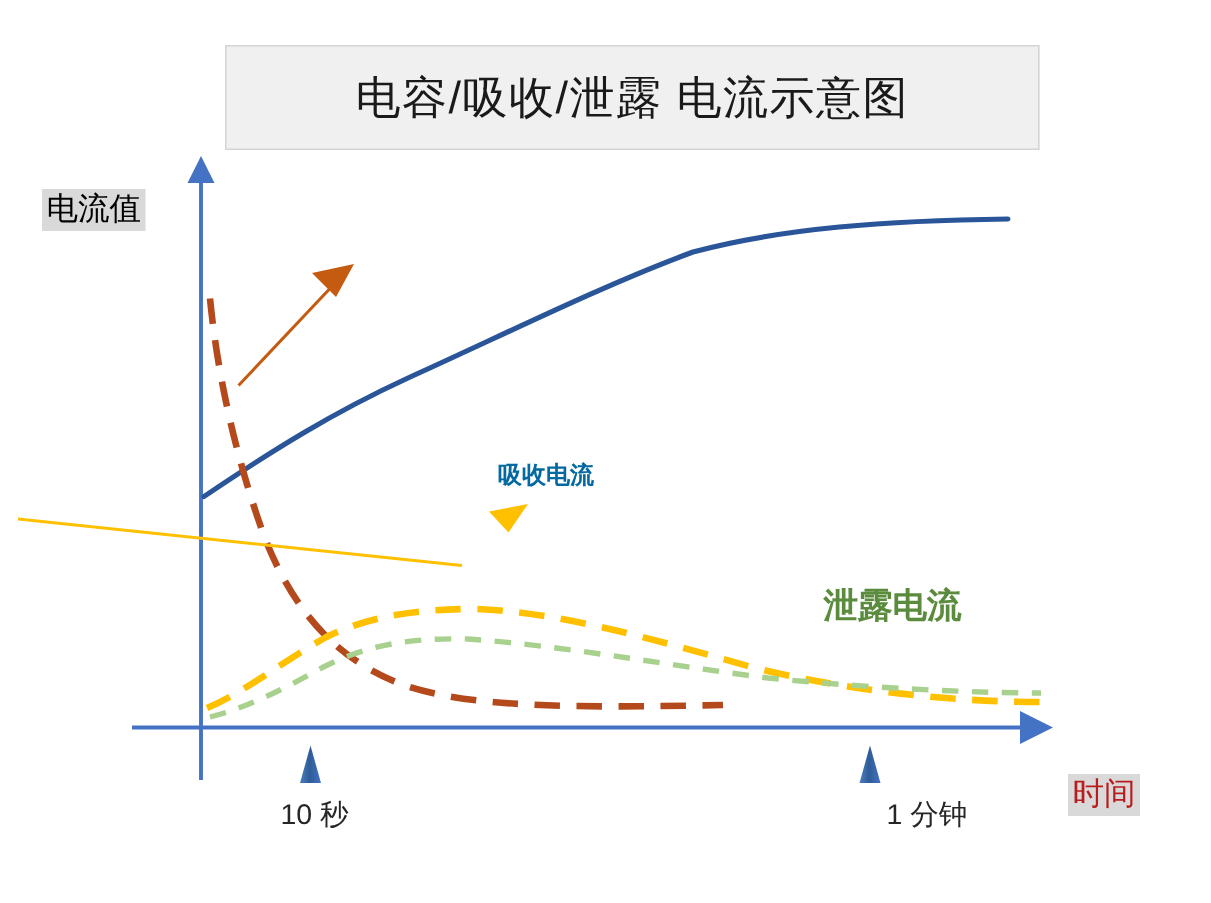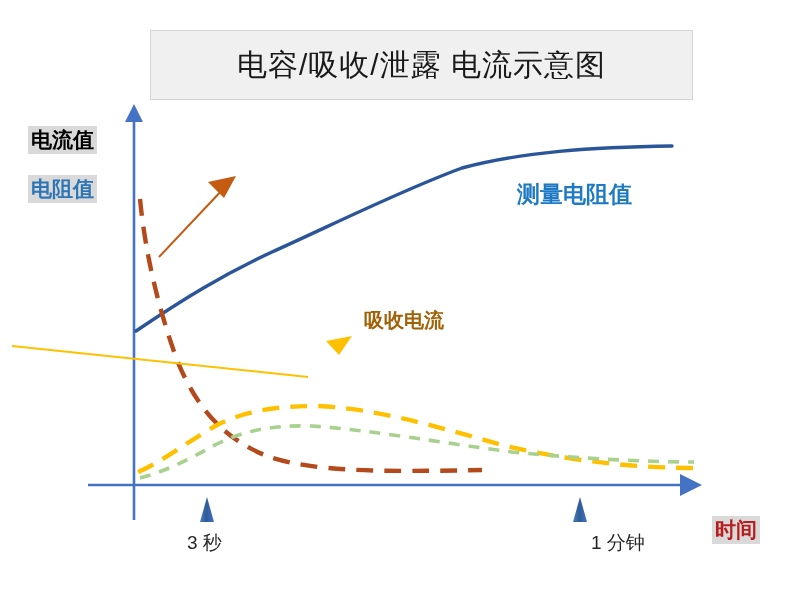--- a/index.html
+++ b/index.html
@@ -45,21 +45,21 @@
     font-weight: 400;
   }
 
   
   .chip {
     position: absolute;
     background: #d9d9d9;
     padding: 1px 3px;
     white-space: nowrap;
     font-size: 21px;
-    font-weight: bold;
+    font-weight: normal;
     line-height: 1.25;
   }
   #ylabel-current {
     left: 16px;
     top: 126px;
     color: #000000;
   }
   #ylabel-resistance {
     left: 16px;
     top: 175px;
@@ -86,23 +86,22 @@
   }
   #annot-resistance {
     left: 505px;
     top: 183px;
     font-size: 23px;
     color: #1f7ac4;
   }
   #annot-absorption {
     left: 320px;
     top: 310px;
-    font-size: 20px;
-    color: #a16207;
-    margin-left: 32px;
+    font-size: 16px;
+    color: #0369a1;
   }
   #annot-leakage {
     left: 537px;
     top: 392px;
     font-size: 23px;
     color: #5b8c3e;
   }
 
   
   .tick-label {
@@ -126,28 +125,27 @@
 </head>
 <body>
 
 <div id="stage">
 
   <div class="title-box">
     <span class="title-text">电容/吸收/泄露 电流示意图</span>
   </div>
 
   <div class="chip" id="ylabel-current">电流值</div>
-  <div class="chip" id="ylabel-resistance">电阻值</div>
 
   <div class="chip" id="xlabel-time">时间</div>
 
-  <div class="annot" id="annot-resistance">测量电阻值</div>
   <div class="annot" id="annot-absorption">吸收电流</div>
+  <div class="annot" id="annot-leakage">泄露电流</div>
 
-  <div class="tick-label" id="tick-10s">3 秒</div>
+  <div class="tick-label" id="tick-10s">10 秒</div>
   <div class="tick-label" id="tick-1min">1 分钟</div>
 
   <svg class="overlay" viewBox="0 0 807 602">
     <defs>
       <linearGradient id="triGrad" x1="0" y1="0" x2="1" y2="0">
         <stop offset="0%" stop-color="#4c7fc0"></stop>
         <stop offset="45%" stop-color="#2e5c96"></stop>
         <stop offset="100%" stop-color="#4472c4"></stop>
       </linearGradient>
     </defs>

